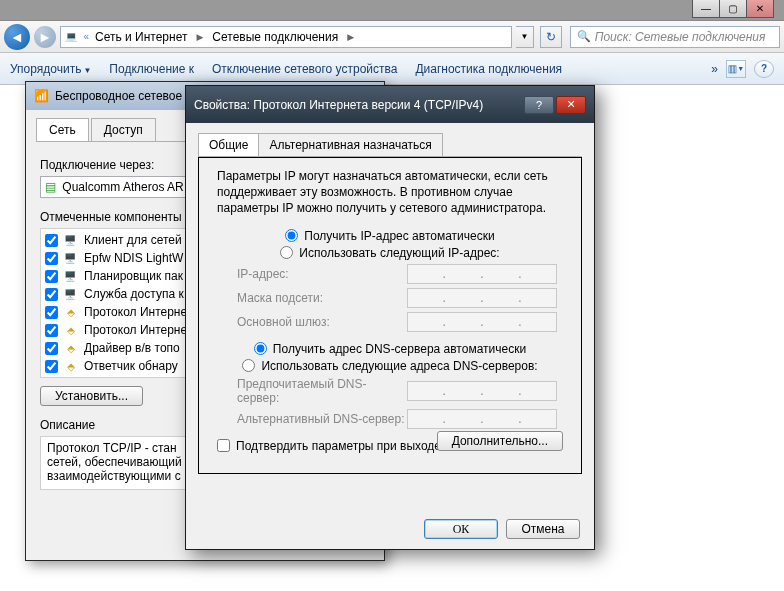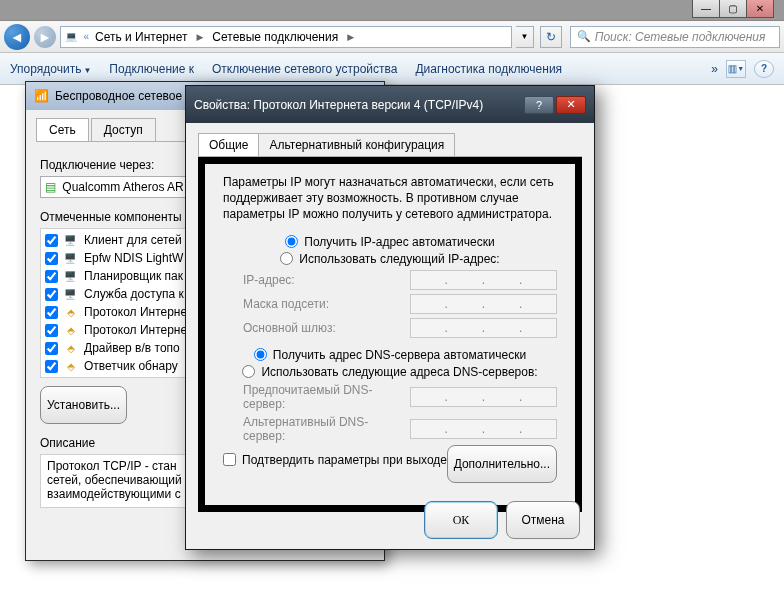--- a/index.html
+++ b/index.html
@@ -39,21 +39,21 @@
   .tab1 { padding:4px 12px; border:1px solid #b0b0b0; border-bottom:none; background:#fff; margin-right:2px;text-align:center;}
   .tab1.inactive { background:#f0f0f0;}
   .d1body { padding: 10px 14px; }
   .lbl { margin: 6px 0 4px 0; }
   .field { height:22px; border:1px solid #abadb3; background:#fff; display:flex; align-items:center; padding:0 4px; gap:6px;}
   .group-lbl { margin-top:12px;}
   .items { border:1px solid #d0d0d0; background:#fff; padding:2px;}
   .item { display:flex; align-items:center; gap:6px; padding:2px 2px;}
   .item input { width:13px; height:13px;}
   .iconbox { width:14px; height:14px; display:inline-flex; align-items:center; justify-content:center; font-size:10px;}
-  .btn { height:38px; padding:0 6px; border:1px solid #8a8a8a; background:linear-gradient(#fdfdfd,#e3e3e3); border-radius:8px;}
+  .btn { height:20px; padding:0 14px; border:1px solid #8a8a8a; background:linear-gradient(#fdfdfd,#e3e3e3); border-radius:3px;}
   .desc-box { border:1px solid #d0d0d0; background:#fff; padding:4px 6px; margin-top:2px; height:54px;}
 
   
   .dialog2 { position:absolute; top:85px; left:185px; width:410px; height:465px; background:#f0f0f0; border:1px solid #1a1a1a; box-shadow: 6px 6px 18px rgba(0,0,0,0.5);}
   .titlebar2 { height:37px; background: linear-gradient(#4a5a6a,#2a3644); display:flex; align-items:center; padding:0 8px; color:#fff;}
   .tbar2-right { margin-left:auto; display:flex; gap:2px;}
   .tbtn2 { width:30px; height:18px; border:1px solid #3a4a5a; background:linear-gradient(#8090a0,#506070); color:#fff; display:flex; align-items:center; justify-content:center; font-size:11px; border-radius:2px;}
   .tbtn2.close { background:linear-gradient(#e05040,#b02818); border-color:#802010;}
   .tabs2 { margin:10px 12px 0 12px; display:flex; border-bottom:1px solid #b0b0b0;}
   .tab2 { padding:4px 10px; border:1px solid #b0b0b0; border-bottom:none; background:#fff; margin-right:-1px;}
@@ -65,21 +65,21 @@
   .param-grid { margin:4px 0 10px 20px;}
   .param-row { display:flex; align-items:center; margin:4px 0;}
   .param-row .plabel { width:170px; color:#888;}
   .ip-input { width:150px; height:20px; border:1px solid #c8c8c8; background:#f4f4f4; display:flex; align-items:center; justify-content:space-evenly; color:#888;}
   .ip-input span { flex:1; text-align:center;}
   .chk-row { display:flex; align-items:center; gap:6px; margin-top:8px;}
   .chk-row input { width:13px; height:13px;}
   .adv-btn-row { display:flex; justify-content:flex-end; margin-top:-22px;}
   .d2footer { position:absolute; bottom:10px; right:14px; display:flex; gap:8px;}
   .btn.primary { border:1px solid #3c7fb1; box-shadow: inset 0 0 0 1px #a8d8f0; font-family: Liberation Serif, serif;}
-  .d2inner { border:7px solid #000000; margin: 0 12px 44px 12px; padding-bottom:12px; background:#f0f0f0;}
+  .d2inner { border:1px solid #000000; margin: 0 12px 44px 12px; padding-bottom:12px; background:#f0f0f0;}
   
 </style>
 </head>
 <body>
 
 <div class="win-controls">
   <div class="win-btn">—</div>
   <div class="win-btn">▢</div>
   <div class="win-btn close">✕</div>
 </div>
@@ -187,21 +187,21 @@
 <div class="dialog2">
   <div class="titlebar2">
     <span>Свойства: Протокол Интернета версии 4 (TCP/IPv4)</span>
     <div class="tbar2-right">
       <div class="tbtn2">?</div>
       <div class="tbtn2 close">✕</div>
     </div>
   </div>
   <div class="tabs2">
     <div class="tab2">Общие</div>
-    <div class="tab2 inactive">Альтернативный конфигурация</div>
+    <div class="tab2 inactive">Альтернативная назначаться</div>
   </div>
   <div class="d2inner">
   <div class="d2body">
     <div class="helptext">Параметры IP могут назначаться автоматически, если сеть поддерживает эту возможность. В противном случае параметры IP можно получить у сетевого администратора.</div>
 
     <label class="radio-row">
       <input type="radio" name="ip" checked="" style="">
       <span>Получить IP-адрес автоматически</span>
     </label>
     <label class="radio-row">

